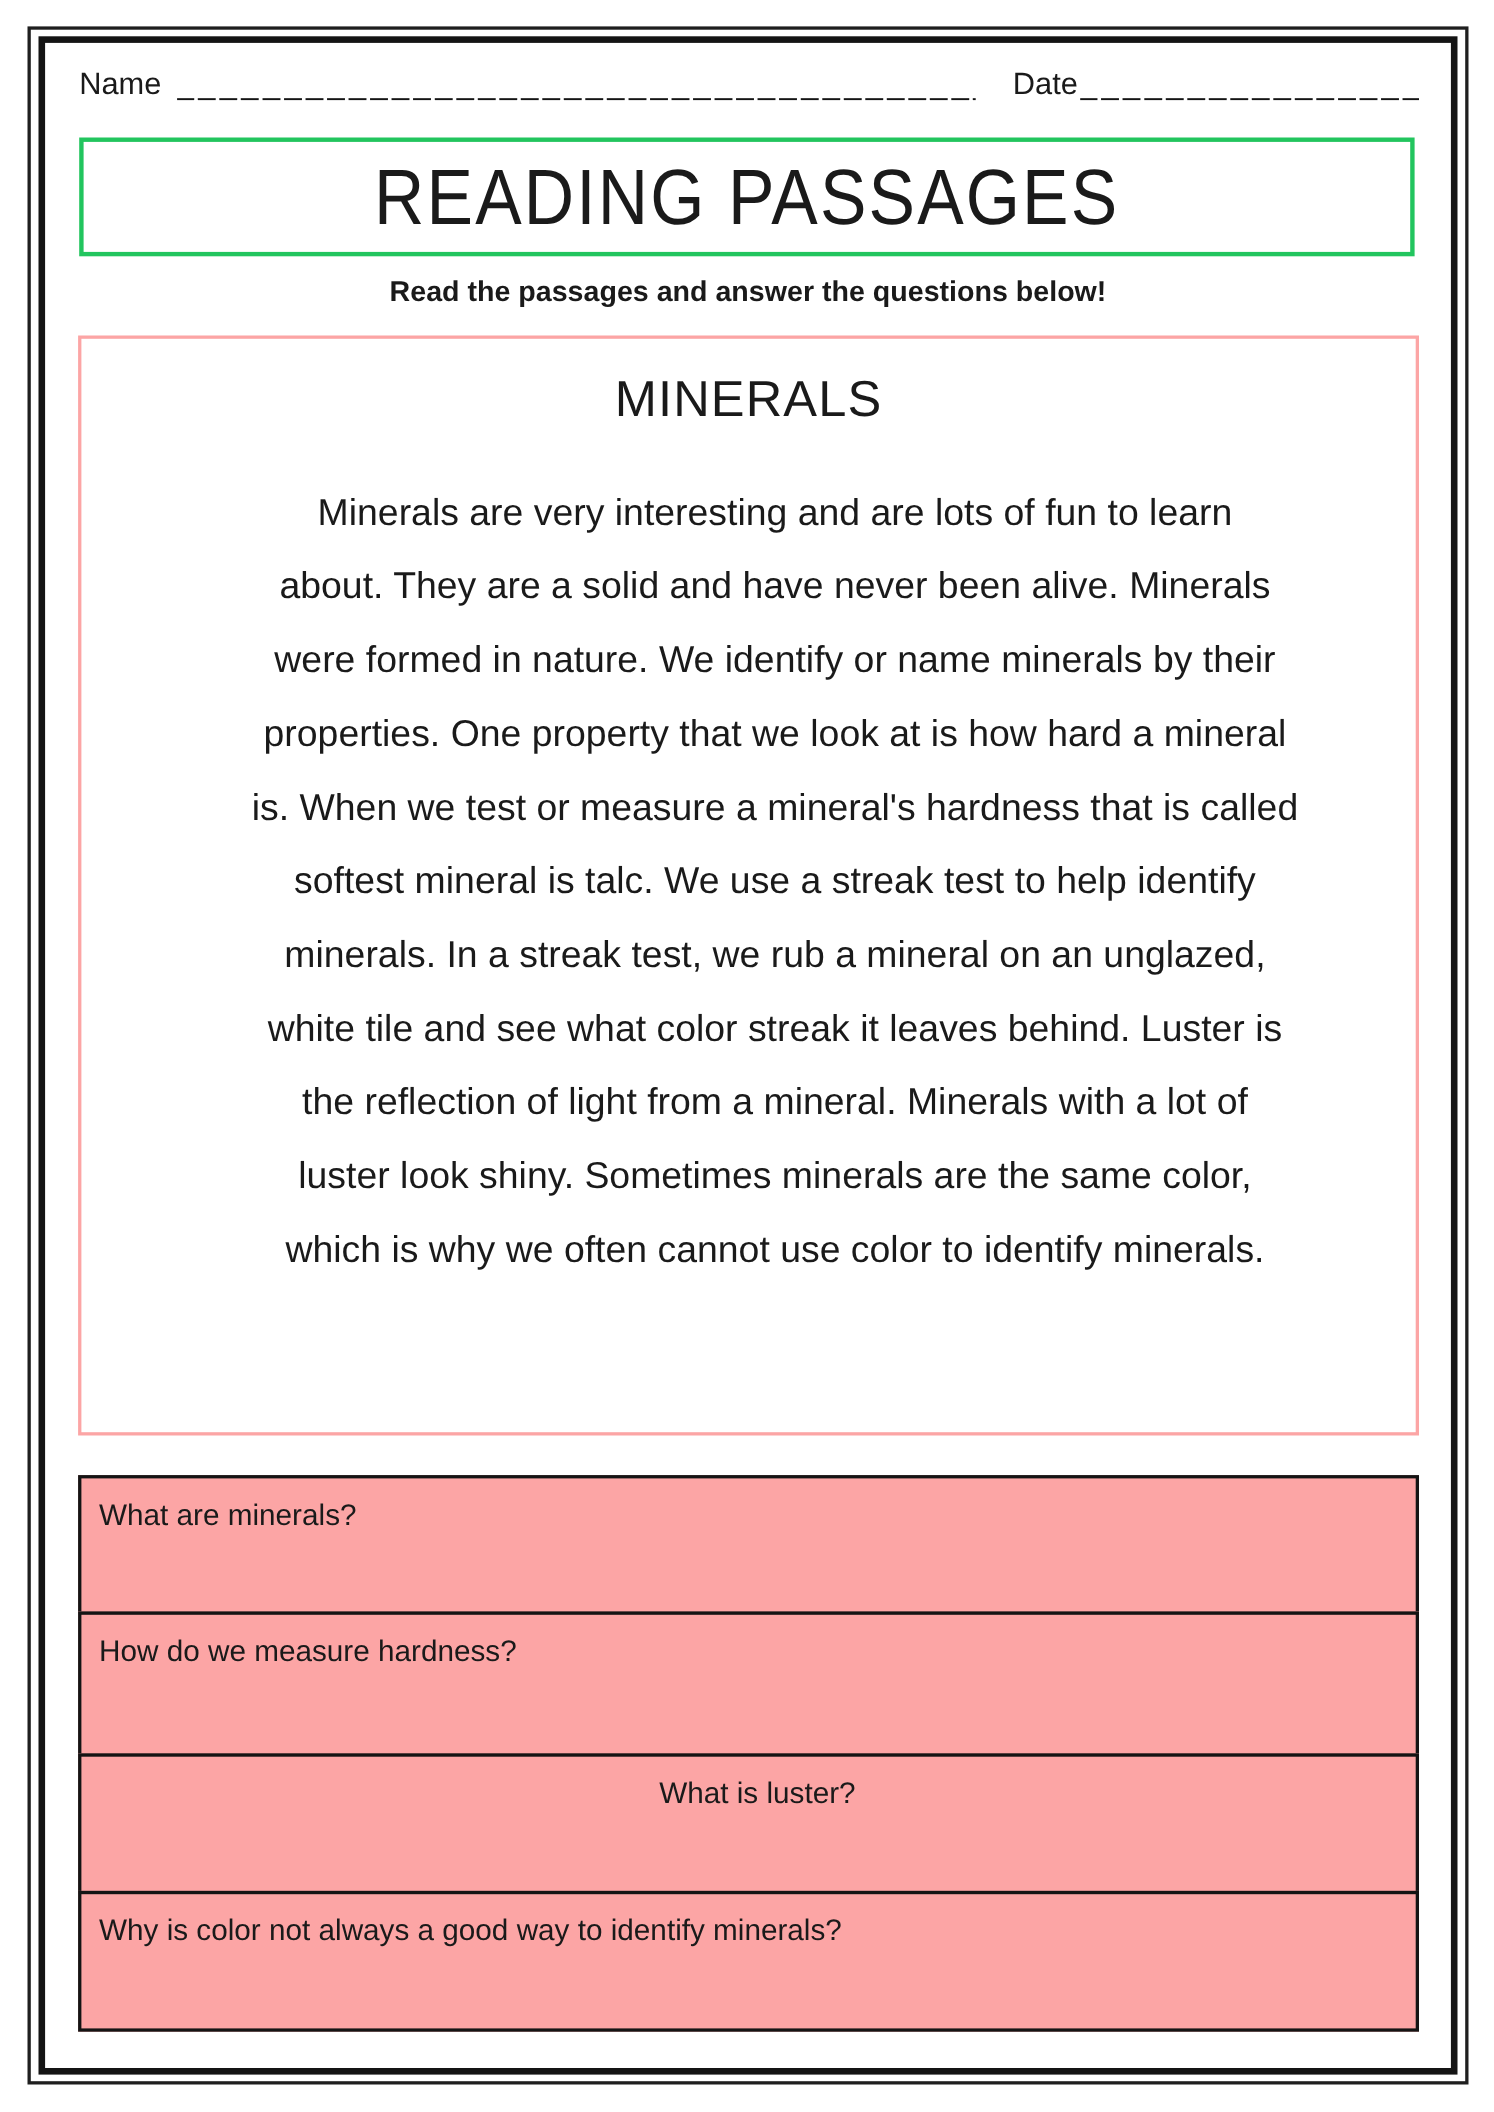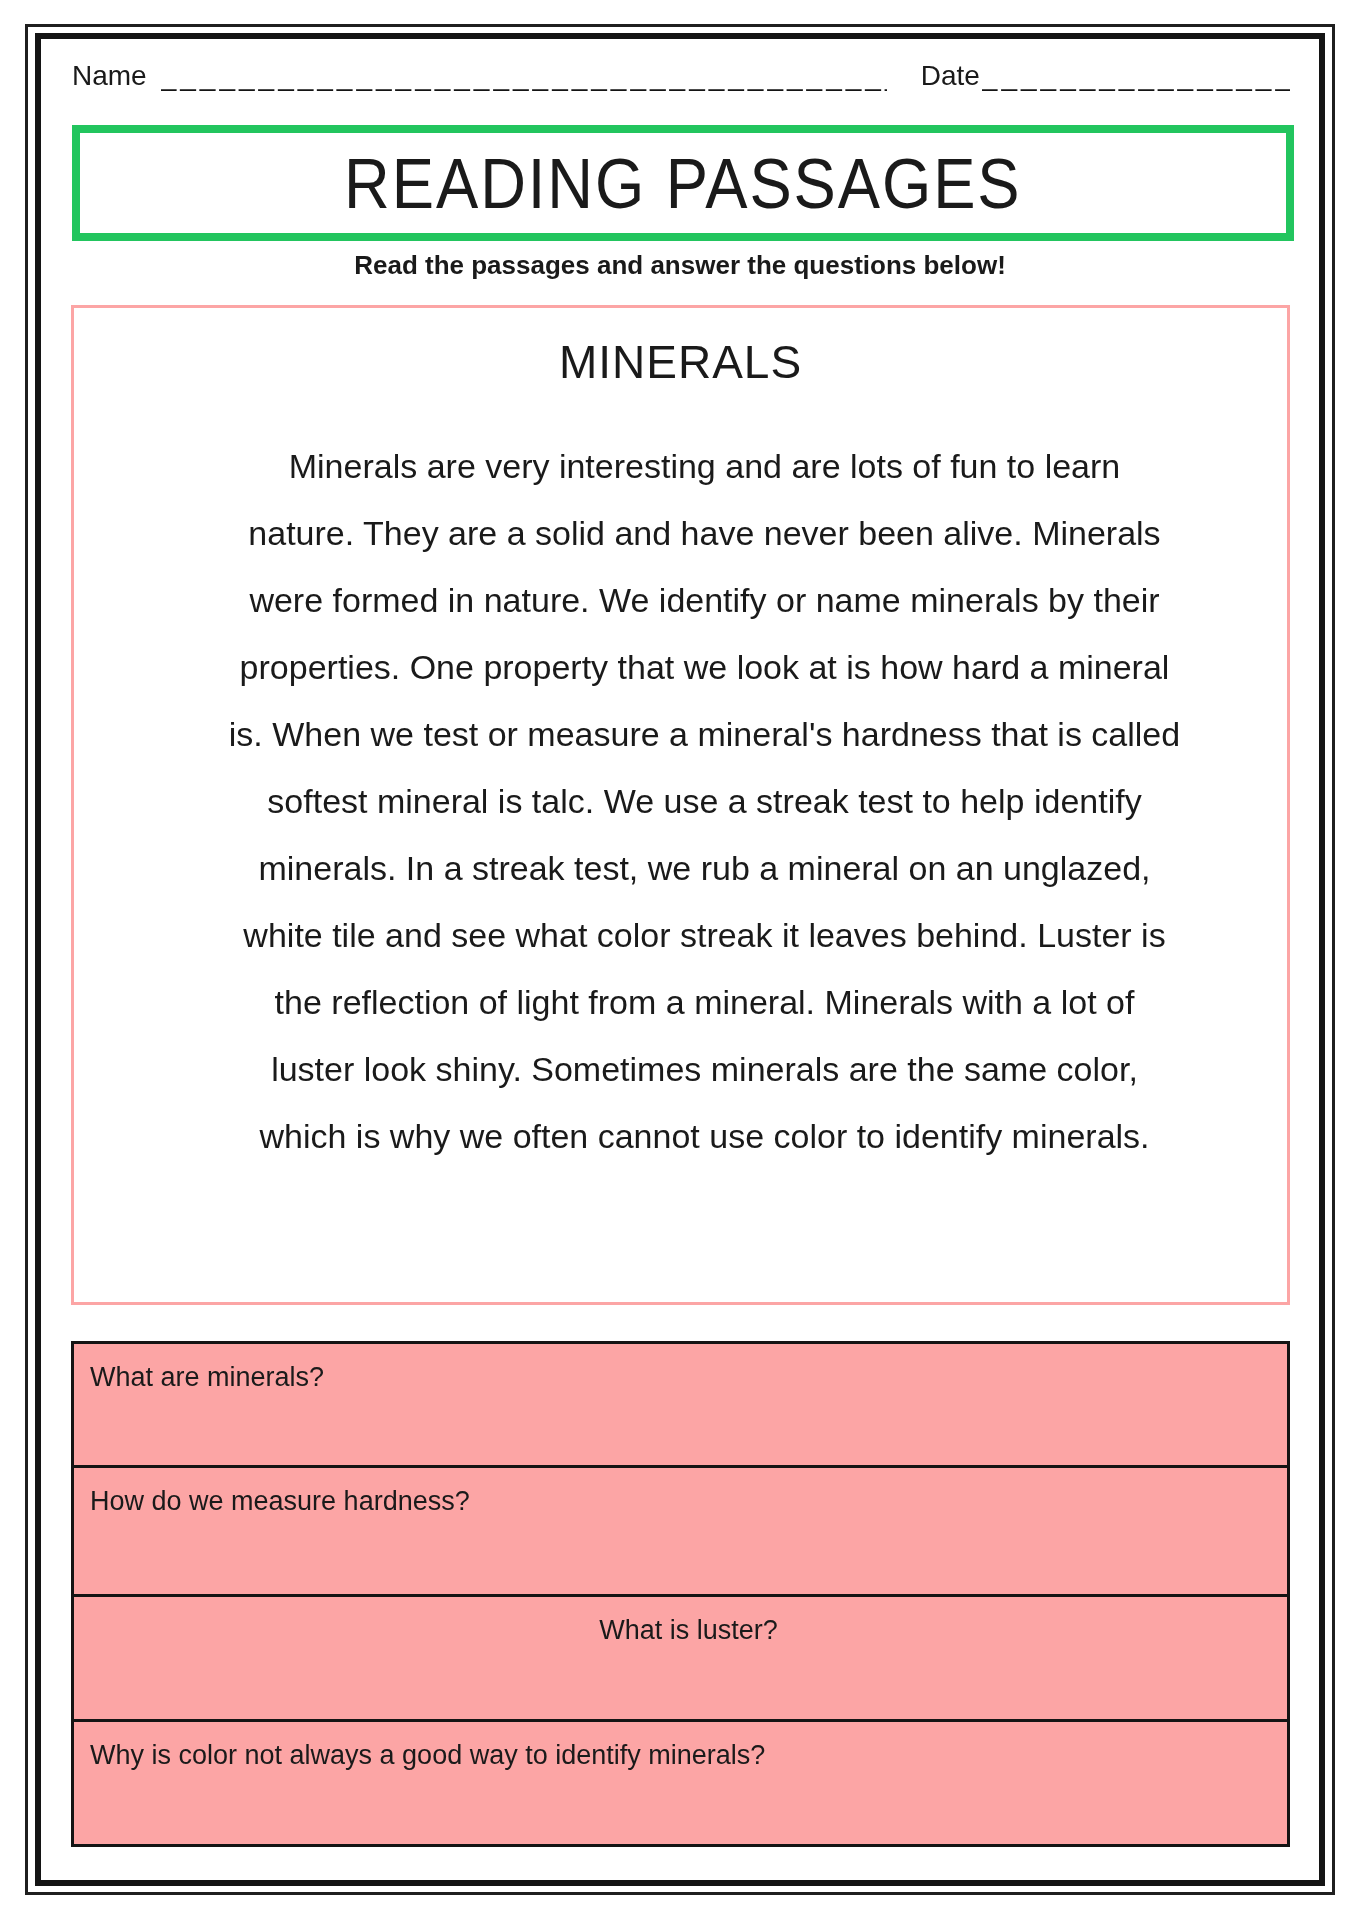--- a/index.html
+++ b/index.html
@@ -42,21 +42,21 @@
     line-height: 40px;
     color: #141414;
   }
   .name-line-w { width: 726px; margin-left: 14px; }
   .date-label { margin-left: 34px; }
   .date-line-w { flex: 1; margin-left: 2px; }
   .title-box {
     position: absolute;
     left: 72px; top: 125px;
     width: 1206px; height: 100px;
-    border: 8px solid #22c55e;
+    border: 4px solid #22c55e;
     display: flex;
     align-items: center;
     justify-content: center;
   }
   .title-text {
     font-size: 66px;
     letter-spacing: 2px;
     transform: scale(0.96, 1.08);
     white-space: nowrap;
   }
@@ -123,21 +123,21 @@
 <div class="title-box">
   <div class="title-text">READING PASSAGES</div>
 </div>
 
 <div class="instruction-row">Read the passages and answer the questions below!</div>
 
 <div class="passage-box">
   <div class="passage-heading">MINERALS</div>
   <div class="passage-lines">
     <div class="passage-line">Minerals are very interesting and are lots of fun to learn</div>
-    <div class="passage-line">nature. They are a solid and have never been alive. Minerals</div>
+    <div class="passage-line">about. They are a solid and have never been alive. Minerals</div>
     <div class="passage-line">were formed in nature. We identify or name minerals by their</div>
     <div class="passage-line">properties. One property that we look at is how hard a mineral</div>
     <div class="passage-line">is. When we test or measure a mineral's hardness that is called</div>
     <div class="passage-line">softest mineral is talc. We use a streak test to help identify</div>
     <div class="passage-line">minerals. In a streak test, we rub a mineral on an unglazed,</div>
     <div class="passage-line">white tile and see what color streak it leaves behind. Luster is</div>
     <div class="passage-line">the reflection of light from a mineral. Minerals with a lot of</div>
     <div class="passage-line">luster look shiny. Sometimes minerals are the same color,</div>
     <div class="passage-line">which is why we often cannot use color to identify minerals.</div>
   </div>

